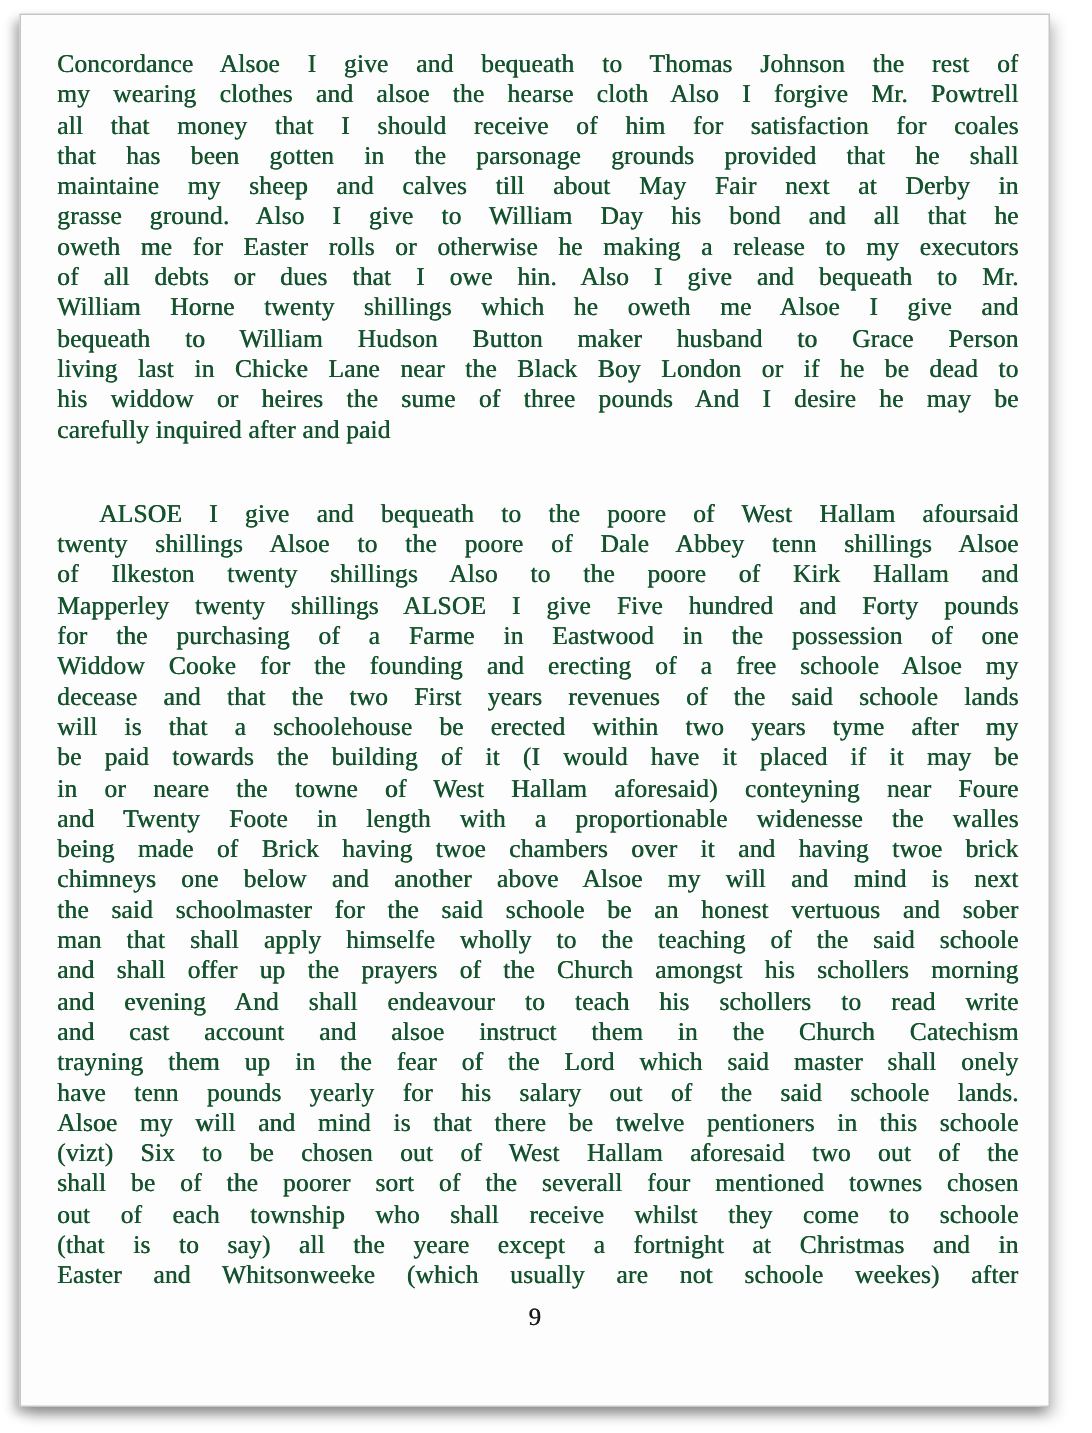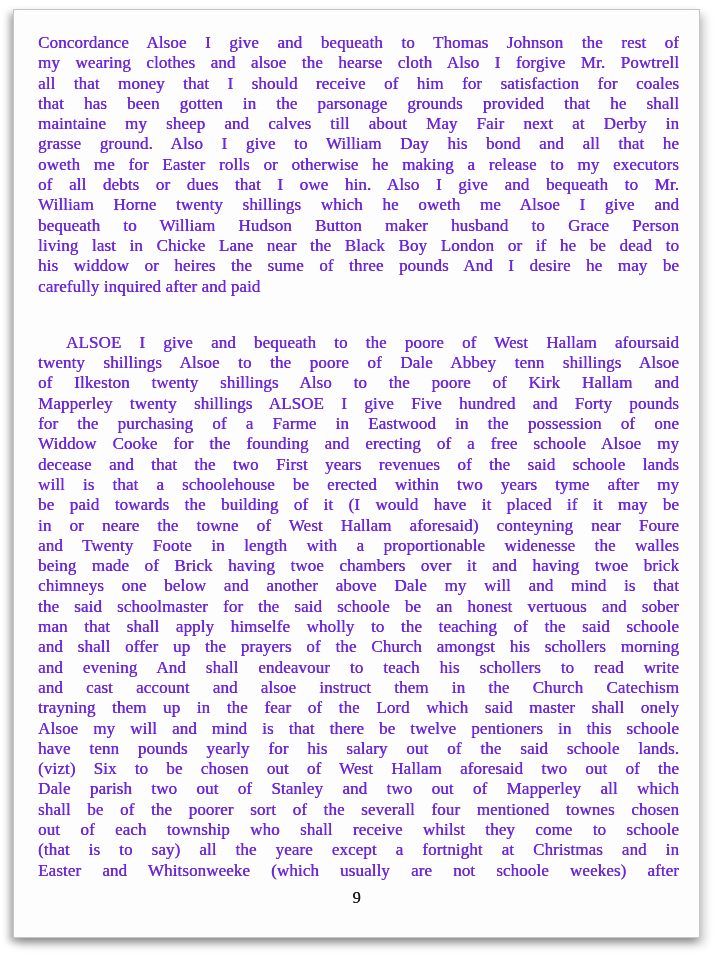--- a/index.html
+++ b/index.html
@@ -17,21 +17,21 @@
     top: 9px;
     width: 687px;
     height: 929px;
     background: #fdfdfd;
     border: 1px solid #c6c6c6;
     box-shadow: -4px 4px 7px rgba(0,0,0,0.30), 4px 6px 9px rgba(0,0,0,0.22);
     box-sizing: border-box;
   }
   .text-block {
     padding: 23px 20px 0 24px;
-    color: #6d28d9;
+    color: #14532d;
   }
   .paragraph { margin: 0; }
   .paragraph + .paragraph { margin-top: 36px; }
   .line {
     font-size: 17px;
     line-height: 20.3px;
     height: 20.3px;
     overflow: hidden;
     text-align: justify;
     text-align-last: justify;
@@ -74,31 +74,30 @@
         <div class="line">of Ilkeston twenty shillings  Also to the poore of Kirk Hallam and</div>
         <div class="line">Mapperley twenty shillings ALSOE I give Five hundred and Forty pounds</div>
         <div class="line">for the purchasing of a Farme in Eastwood in the possession of one</div>
         <div class="line">Widdow Cooke for the founding and erecting of a free schoole  Alsoe my</div>
         <div class="line">decease and that the two First years revenues of the said schoole lands</div>
         <div class="line">will is that a schoolehouse be erected within two years tyme after my</div>
         <div class="line">be paid towards the building of it  (I would have it placed if it may be</div>
         <div class="line">in or neare the towne of West Hallam aforesaid) conteyning near Foure</div>
         <div class="line">and Twenty Foote in length with a proportionable widenesse the walles</div>
         <div class="line">being made of Brick having twoe chambers over it and having twoe brick</div>
-        <div class="line">chimneys one below and another above  Dale my will and mind is that</div>
+        <div class="line">chimneys one below and another above  Alsoe my will and mind is next</div>
         <div class="line">the said schoolmaster for the said schoole be an honest vertuous and sober</div>
         <div class="line">man that shall apply himselfe wholly to the teaching of the said schoole</div>
         <div class="line">and shall offer up the prayers of the Church amongst his schollers morning</div>
         <div class="line">and evening  And shall endeavour to teach his schollers to read write</div>
         <div class="line">and cast account and alsoe instruct them in the Church Catechism</div>
         <div class="line">trayning them up in the fear of the Lord which said master shall onely</div>
+        <div class="line">have tenn pounds yearly for his salary out of the said schoole lands.</div>
         <div class="line">Alsoe my will and mind is that there be twelve pentioners in this schoole</div>
-        <div class="line">have tenn pounds yearly for his salary out of the said schoole lands.</div>
         <div class="line">(vizt) Six to be chosen out of West Hallam aforesaid two out of the</div>
-        <div class="line">Dale parish two out of Stanley and two out of Mapperley all which</div>
         <div class="line">shall be of the poorer sort of the severall four mentioned townes chosen</div>
         <div class="line">out of each township who shall receive whilst they come to schoole</div>
         <div class="line">(that is to say) all the yeare except a fortnight at Christmas and in</div>
         <div class="line">Easter and Whitsonweeke (which usually are not schoole weekes) after</div>
       </div>
     </div>
   <div class="page-number">9</div>
 </div>
 
 </body></html>

